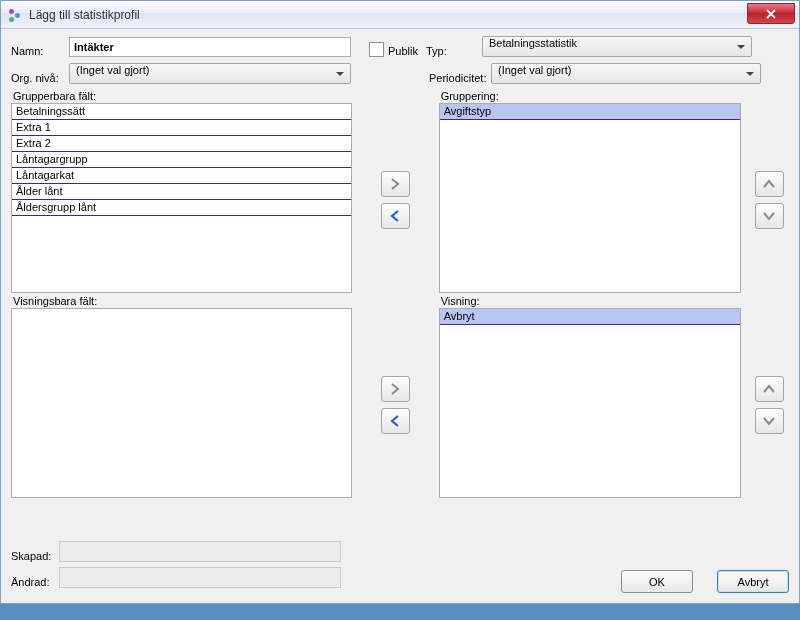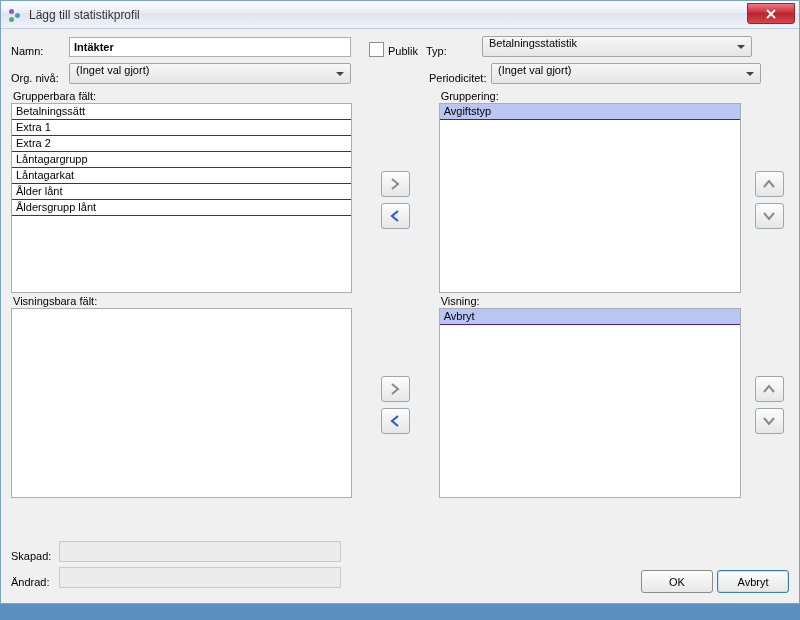--- a/index.html
+++ b/index.html
@@ -26,21 +26,21 @@
 .seclabel{margin:0 0 1px 2px}
 .listbox{border:1px solid #abadb3;background:#fff;height:190px;overflow:auto;box-sizing:border-box}
 .listbox .item{height:15px;line-height:15px;padding:0 4px;border-bottom:1px solid #4c1d95}
 .sel{background:#b9c6f3}
 .arrowbtn{width:27px;height:24px;border:1px solid #9fa6ad;border-radius:3px;background:linear-gradient(#fdfdfd,#e6e6e6);display:flex;align-items:center;justify-content:center;cursor:pointer;margin:3px 0}
 .arrowbtn svg{width:12px;height:12px}
 .bottom{position:absolute;left:10px;right:10px;bottom:10px}
 .meta{display:flex;align-items:flex-end;margin-bottom:5px}
 .meta .lbl{width:48px}
 .meta .box{width:280px;height:19px;border:1px solid #c9c9c9;background:#ececec}
-.dlgbtns{position:absolute;right:0;bottom:0;display:flex;gap:4px}
+.dlgbtns{position:absolute;right:0;bottom:0;display:flex;gap:24px}
 button.dlg{width:72px;height:23px;border:1px solid #8b8b8b;border-radius:3px;background:linear-gradient(#fdfdfd,#e7e7e7);font:inherit;cursor:pointer}
 button.dlg.default{border:1px solid #3c7fb1;box-shadow:0 0 0 1px #bfe1f7 inset}
 </style>
 </head>
 <body>
 
 <div class="window">
   <div class="titlebar">
     <span class="ico"></span>
     <span class="title">Lägg till statistikprofil</span>

